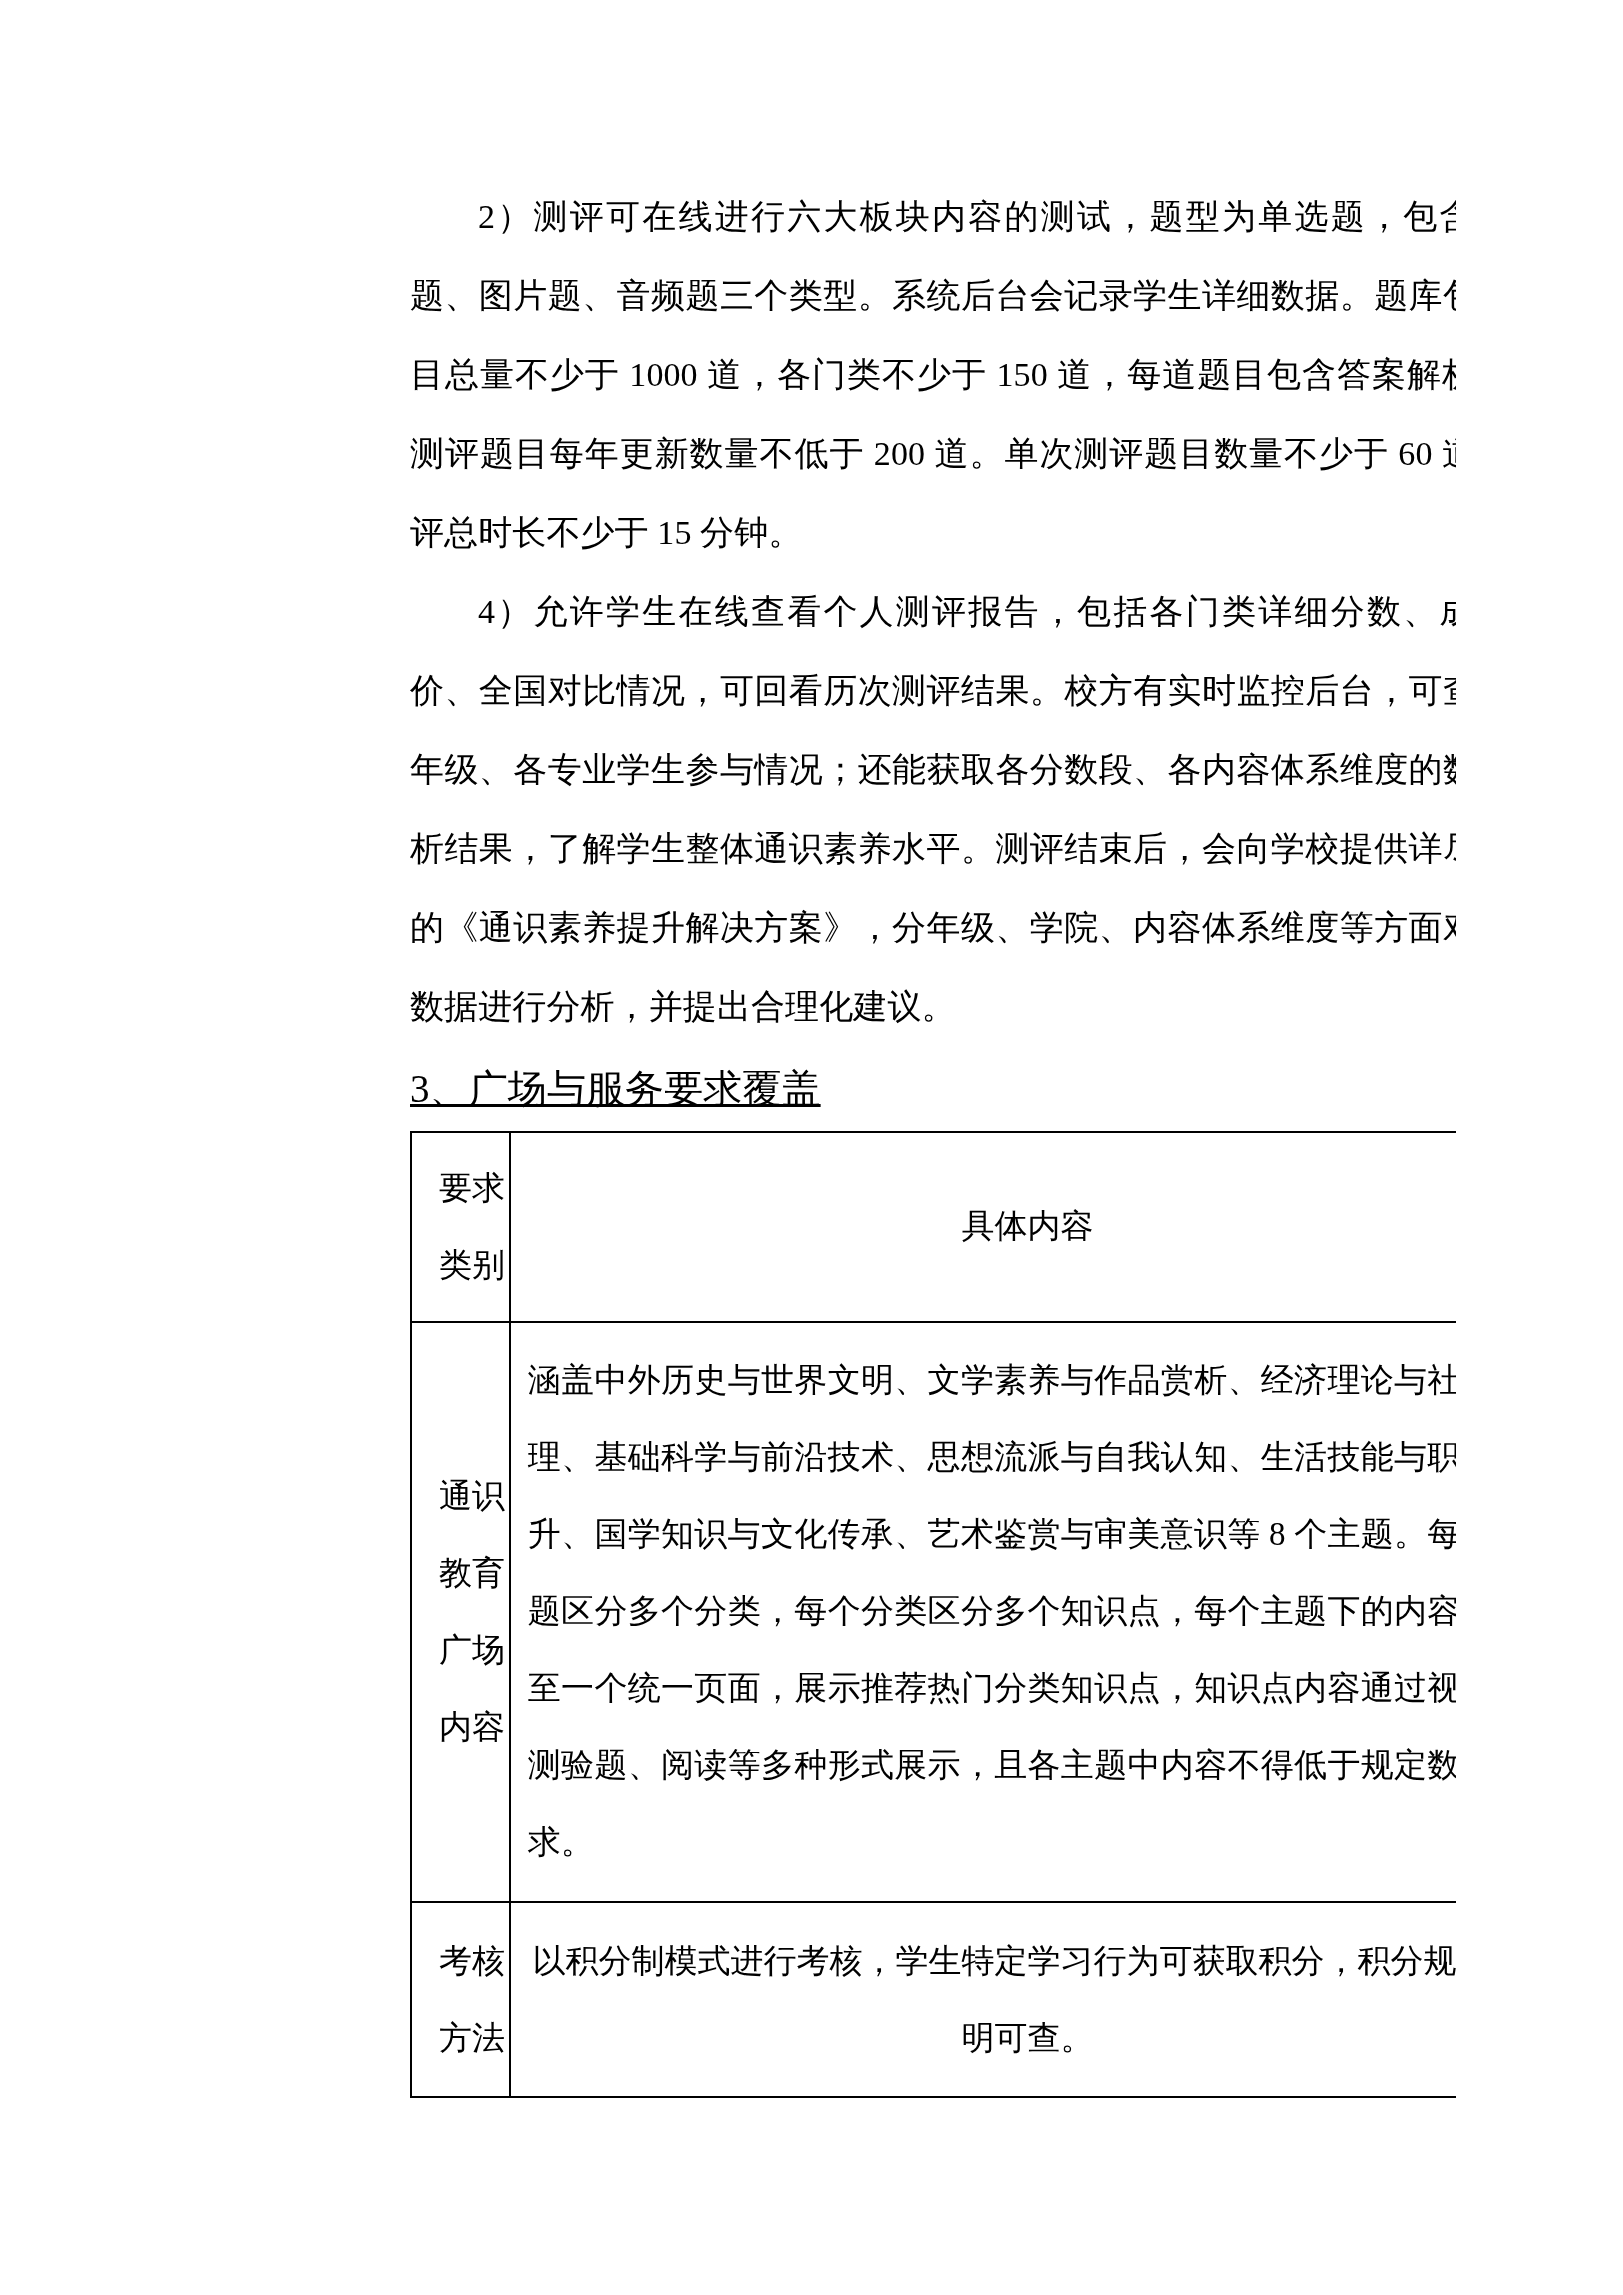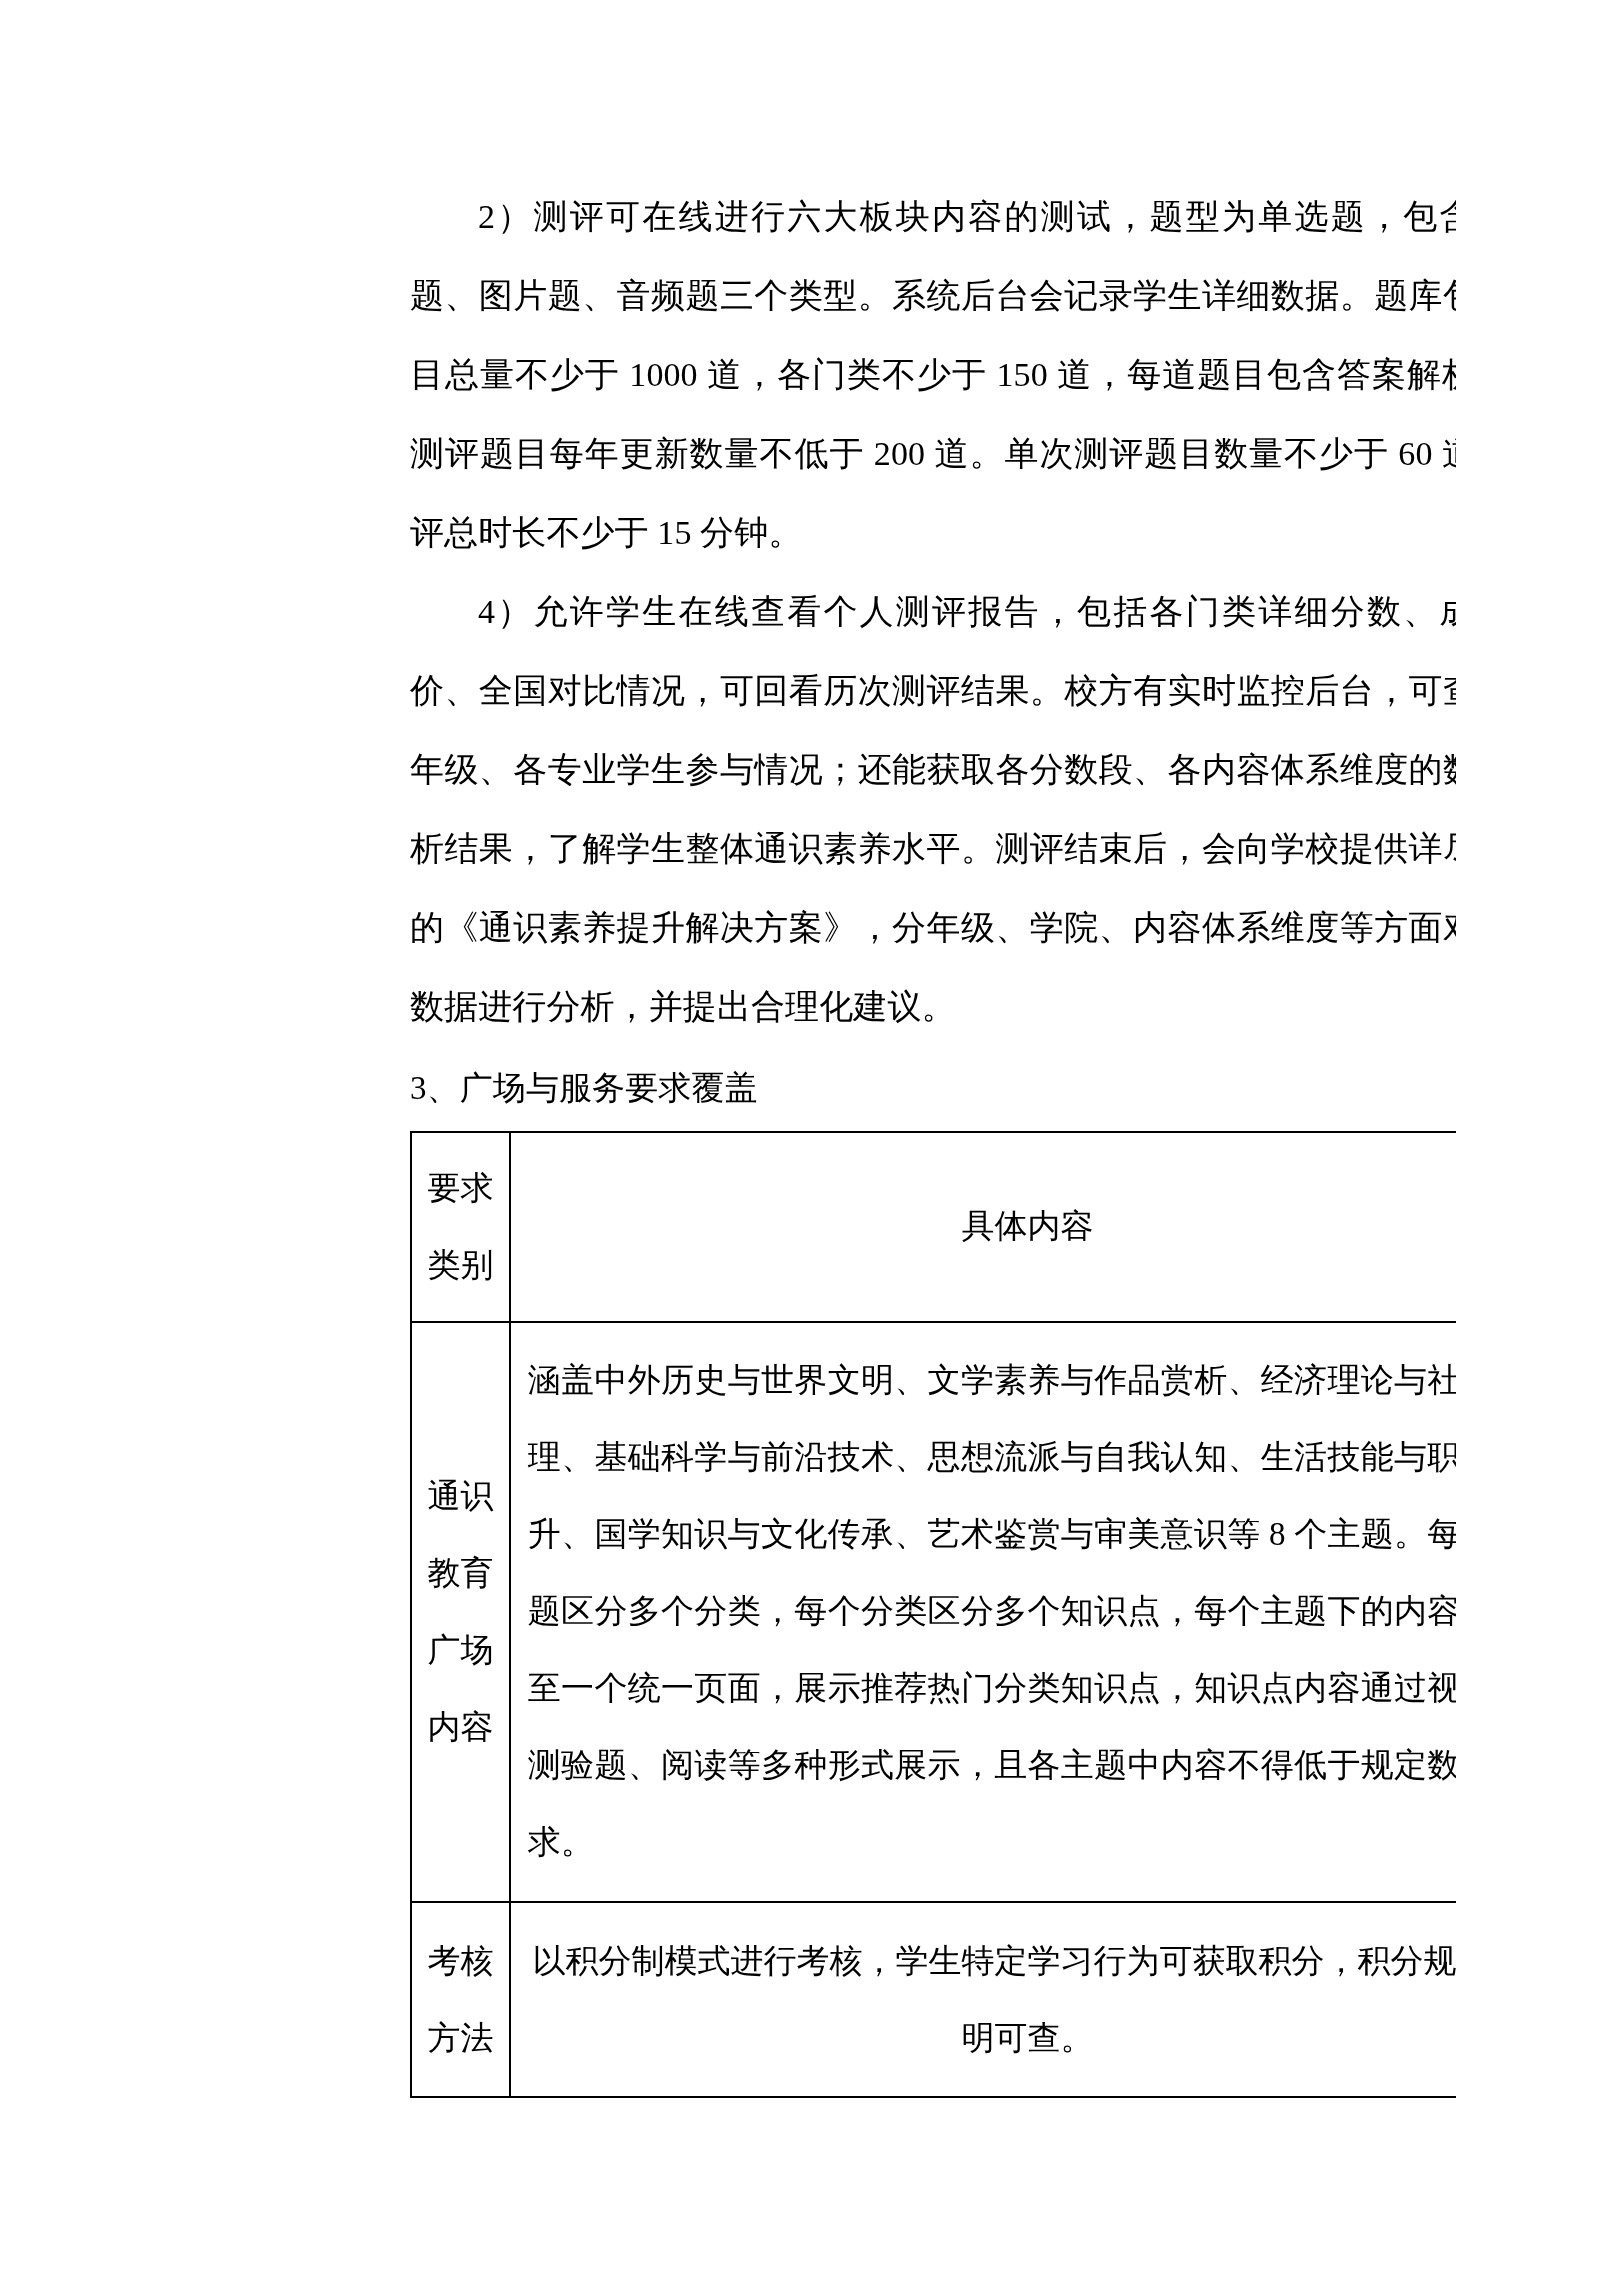--- a/index.html
+++ b/index.html
@@ -31,42 +31,43 @@
     font-size: 34px;
     line-height: 79px;
     text-align: justify;
     text-justify: inter-ideograph;
     text-indent: 68px;
     margin: 0 0 0 0;
     letter-spacing: 0.1px;
     word-break: break-all;
   }
   .section-heading {
-    font-size: 33px;
+    font-size: 39px;
     line-height: 77px;
     text-indent: 0;
     margin-top: 3.9px;
     margin-bottom: 2.6px;
+    text-decoration: underline;
   }
   table.req-table {
     border-collapse: collapse;
     width: 1136px;
     table-layout: fixed;
     margin-top: 3.9px;
   }
   table.req-table td {
     border: 2px solid #000000;
     padding: 0;
     vertical-align: middle;
     font-size: 33px;
     line-height: 77px;
   }
   .col-cat {
     width: 89px;
-    text-align: center;
+    text-align: right;
     padding: 17px 3.9px 17px 3.9px !important;
   }
   .col-body {
     text-align: justify;
     text-justify: inter-ideograph;
     word-break: break-all;
     padding: 19.6px 17px 19.6px 17px !important;
   }
   .col-body.center {
     text-align: center;

